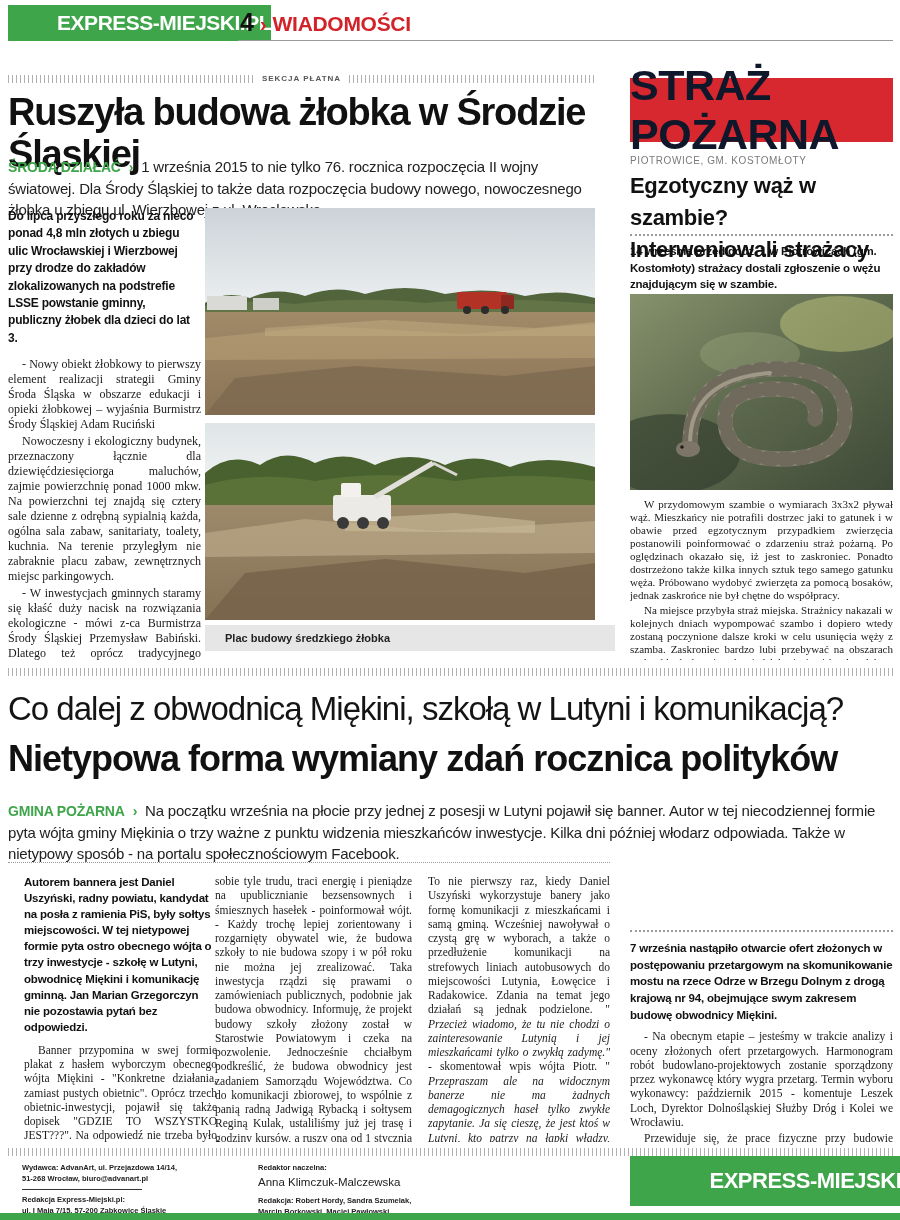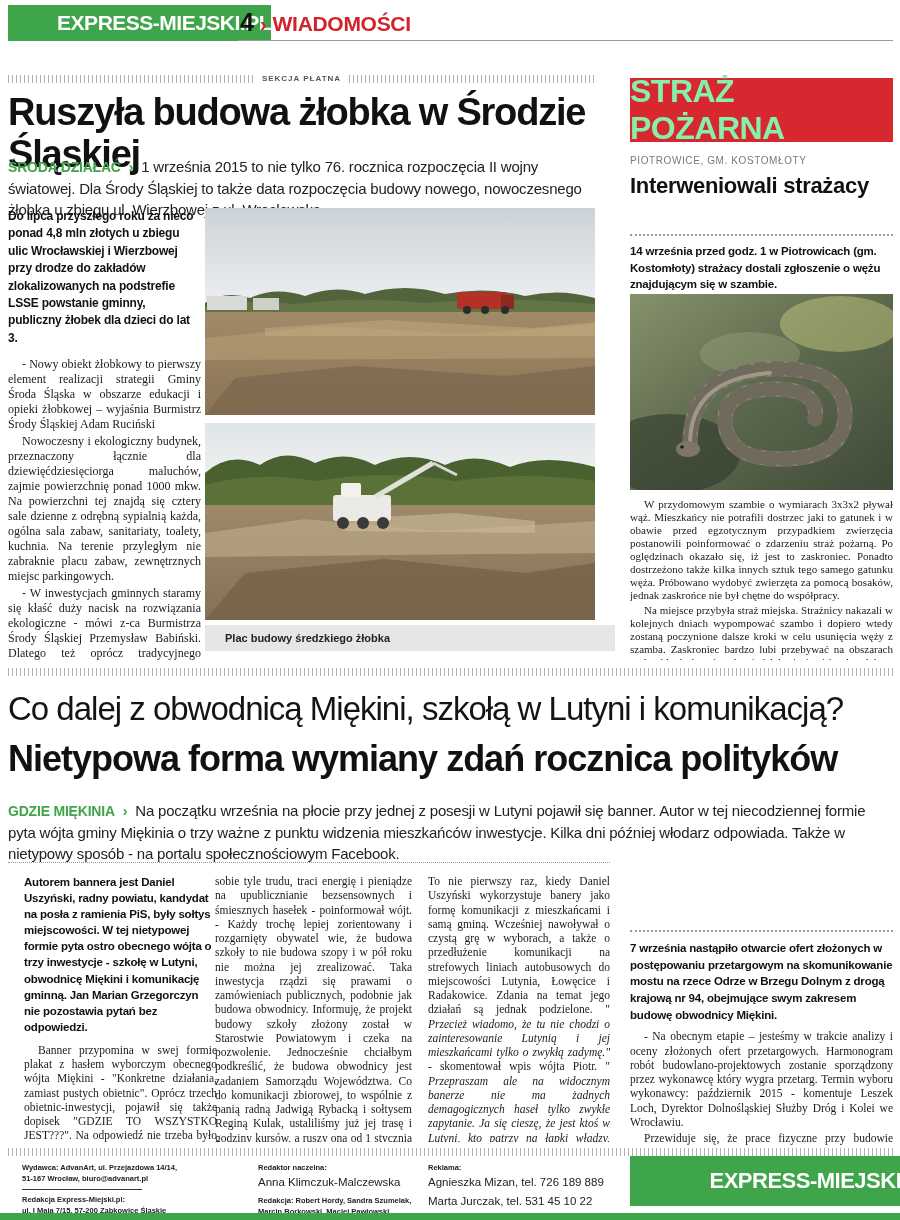--- a/index.html
+++ b/index.html
@@ -27,22 +27,22 @@
   .h-med2{font-size:24px;font-weight:bold;letter-spacing:-0.4px;line-height:1.25;color:#111;}
   .kicker{color:#3fa54a;font-weight:bold;font-size:14px;letter-spacing:-0.2px;}
   .kick-arrow{color:#3fa54a;font-weight:bold;font-size:14px;margin:0 4px;}
   .lead{font-size:15px;line-height:1.4;color:#222;letter-spacing:-0.2px;}
   
   .boldintro{font-weight:bold;font-size:12px;line-height:1.45;color:#111;letter-spacing:-0.2px;}
   .serif{font-family:"Liberation Serif",serif;font-size:12px;line-height:1.25;
          text-align:justify;color:#1a1a1a;}
   .serif p{margin:0 0 2px 0;text-indent:14px;}
   .serif p.noind{text-indent:0;}
-  .redbox{background:#d7282f;color:#86efac;display:flex;align-items:center;justify-content:center;
-          font-weight:bold;font-size:32px;letter-spacing:-0.5px;}
+  .redbox{background:#d7282f;color:#0f172a;display:flex;align-items:center;justify-content:center;
+          font-weight:bold;font-size:43px;letter-spacing:-0.5px;}
   .location{font-size:10px;color:#7a7a7a;letter-spacing:0.6px;}
   .caption{background:#e6e6e6;font-size:11px;font-weight:bold;color:#222;
            display:flex;align-items:center;padding-left:20px;}
   .photo{display:block;}
   .ital{font-style:italic;}
   
   .ftiny{font-size:7.5px;font-weight:bold;color:#222;line-height:1.5;}
   .fmid{font-size:11.5px;color:#222;line-height:1.6;}
   .fdiv{border-top:1px solid #333;width:120px;margin:4px 0;}
   .greenbar{background:#3fa54a;}
@@ -147,20 +147,21 @@
     <span>Plac budowy średzkiego żłobka</span>
   </div>
 
   <div class="abs redbox" style="left:630px;top:78px;width:263px;height:64px;">
     <span>STRAŻ POŻARNA</span>
   </div>
 
   <div class="abs location" style="left:630px;top:155px;width:263px;">PIOTROWICE, GM. KOSTOMŁOTY</div>
 
   <div class="abs h-med" style="left:630px;top:170px;width:263px;">
+    <div>Egzotyczny wąż w szambie?</div>
     <div>Interweniowali strażacy</div>
   </div>
 
   <div class="abs dotrule" style="left:630px;top:234px;width:263px;"></div>
 
   <div class="abs boldintro" style="left:630px;top:243px;width:263px;font-size:11.5px;">14 września przed godz. 1 w Piotrowicach (gm. Kostomłoty) strażacy dostali zgłoszenie o wężu znajdującym się w szambie.</div>
 
   <svg class="abs photo" style="left:630px;top:294px;" width="263" height="196" viewBox="0 0 263 196" role="img">
     <defs>
       <linearGradient id="snbg" x1="0" y1="0" x2="1" y2="1">
@@ -186,21 +187,21 @@
     <p>W przydomowym szambie o wymiarach 3x3x2 pływał wąż. Mieszkańcy nie potrafili dostrzec  jaki to gatunek i w obawie przed egzotycznym przypadkiem zwierzęcia postanowili poinformować  o zdarzeniu straż pożarną. Po oględzinach okazało się, iż jest to zaskroniec. Ponadto dostrzeżono także kilka innych sztuk tego samego gatunku węża. Próbowano wydobyć zwierzęta za pomocą bosaków, jednak zaskrońce nie był chętne do współpracy.</p>
     <p>Na miejsce przybyła straż miejska. Strażnicy nakazali w kolejnych dniach wypompować szambo i dopiero wtedy zostaną poczynione dalsze kroki w celu usunięcia węży z szamba. Zaskroniec bardzo lubi przebywać na obszarach podmokłych, bagnistych, niedaleko jezior i bardzo dobrze pływa oraz nurkuje. Nie jest zagrożeniem dla ludzi.</p>
   </div>
 
   <div class="abs hatch" style="left:8px;top:668px;width:885px;"></div>
 
   <div class="abs h-light" style="left:8px;top:692px;width:885px;">Co dalej z obwodnicą Miękini, szkołą w Lutyni i komunikacją?</div>
   <div class="abs h-bold2" style="left:8px;top:740px;width:885px;">Nietypowa forma wymiany zdań rocznica polityków</div>
 
   <div class="abs lead" style="left:8px;top:800px;width:885px;">
-    <span class="kicker">GDZIE MIĘKINIA</span>
+    <span class="kicker">GMINA POŻARNA</span>
     <span class="kick-arrow">›</span>
     <span>Na początku września na płocie przy jednej z posesji w Lutyni pojawił się banner. Autor w tej niecodziennej formie pyta wójta gminy Miękinia o trzy ważne z punktu widzenia mieszkańców inwestycje. Kilka dni później włodarz odpowiada. Także w nietypowy sposób - na portalu społecznościowym Facebook.</span>
   </div>
 
   <div class="abs dotrule" style="left:8px;top:862px;width:602px;border-top-width:1px;"></div>
 
   <div class="abs clip" style="left:24px;top:874px;width:193px;height:268px;">
     <div class="boldintro" style="font-size:11.5px;line-height:1.4;">Autorem bannera jest Daniel Uszyński, radny powiatu, kandydat na posła z ramienia PiS, były sołtys miejscowości. W tej nietypowej formie pyta ostro obecnego wójta o trzy inwestycje - szkołę w Lutyni, obwodnicę Miękini i komunikację gminną. Jan Marian Grzegorczyn nie pozostawia pytań bez odpowiedzi.</div>
     <div class="serif" style="margin-top:8px;font-size:11.5px;line-height:1.24;">
       <p>Banner przypomina w swej formie plakat z hasłem wyborczym obecnego wójta Miękini - "Konkretne działania, zamiast pustych obietnic". Oprócz trzech obietnic-inwestycji, pojawił się także dopisek "GDZIE TO WSZYSTKO JEST???". Na odpowiedź nie trzeba było długo czekać. Pojawiła się ona jednak nie w formie materiałów drukowanych, a jako wpis na portalu społecznościowym Facebook. - Śmieszy fakt, że ktoś zadaje</p>
@@ -222,38 +223,33 @@
     <div class="serif" style="margin-top:6px;font-size:11.5px;line-height:1.24;">
       <p>- Na obecnym etapie – jesteśmy w trakcie analizy i oceny złożonych ofert przetargowych. Harmonogram robót budowlano-projektowych zostanie sporządzony przez wykonawcę który wygra przetarg. Termin wyboru wykonawcy: październik 2015 - komentuje Leszek Loch, Dyrektor Dolnośląskiej Służby Dróg i Kolei we Wrocławiu.</p>
       <p><span>Przewiduje się, że prace fizyczne przy budowie obwodnicy Miękini ruszą w czerwcu 2016 roku. Planowany czas realizacji dla wykonania dokumentacji oraz robót budowlanych wynosi 36 miesięcy. Zatem odbiór końcowy wraz z uzyskaniem pozwolenia na użytkowanie dla inwestycji szacowany jest na listopad 2018 roku.</span></p>
     </div>
   </div>
 
   <div class="abs hatch" style="left:8px;top:1148px;width:885px;"></div>
 
   <div class="abs" style="left:22px;top:1162px;width:200px;">
     <div class="ftiny">Wydawca: AdvanArt, ul. Przejazdowa 14/14,</div>
-    <div class="ftiny">51-167 Wrocław, biuro@advanart.pl</div>
+    <div class="ftiny">51-268 Wrocław, biuro@advanart.pl</div>
     <div class="fdiv"></div>
     <div class="ftiny">Redakcja Express-Miejski.pl:</div>
     <div class="ftiny">ul. I Maja 7/15, 57-200 Ząbkowice Śląskie</div>
   </div>
 
   <div class="abs" style="left:258px;top:1162px;width:170px;">
     <div class="ftiny">Redaktor naczelna:</div>
     <div class="fmid">Anna Klimczuk-Malczewska</div>
     <div class="ftiny" style="margin-top:3px;">Redakcja: Robert Hordy, Sandra Szumelak,</div>
     <div class="ftiny">Marcin Borkowski, Maciej Pawłowski</div>
   </div>
 
-  <div class="abs" style="left:428px;top:1162px;width:190px;">
-    <div class="ftiny">Reklama:</div>
-    <div class="fmid">Agnieszka Mizan, tel. 726 189 889</div>
-    <div class="fmid">Marta Jurczak, tel. 531 45 10 22</div>
-  </div>
 
   <div class="abs brandbox" style="left:630px;top:1156px;width:263px;height:50px;font-size:22px;">
     <span>EXPRESS-MIEJSKI.PL</span>
   </div>
 
   <div class="abs greenbar" style="left:0;top:1213px;width:900px;height:7px;"></div>
 
 </div>
 
 </body></html>

